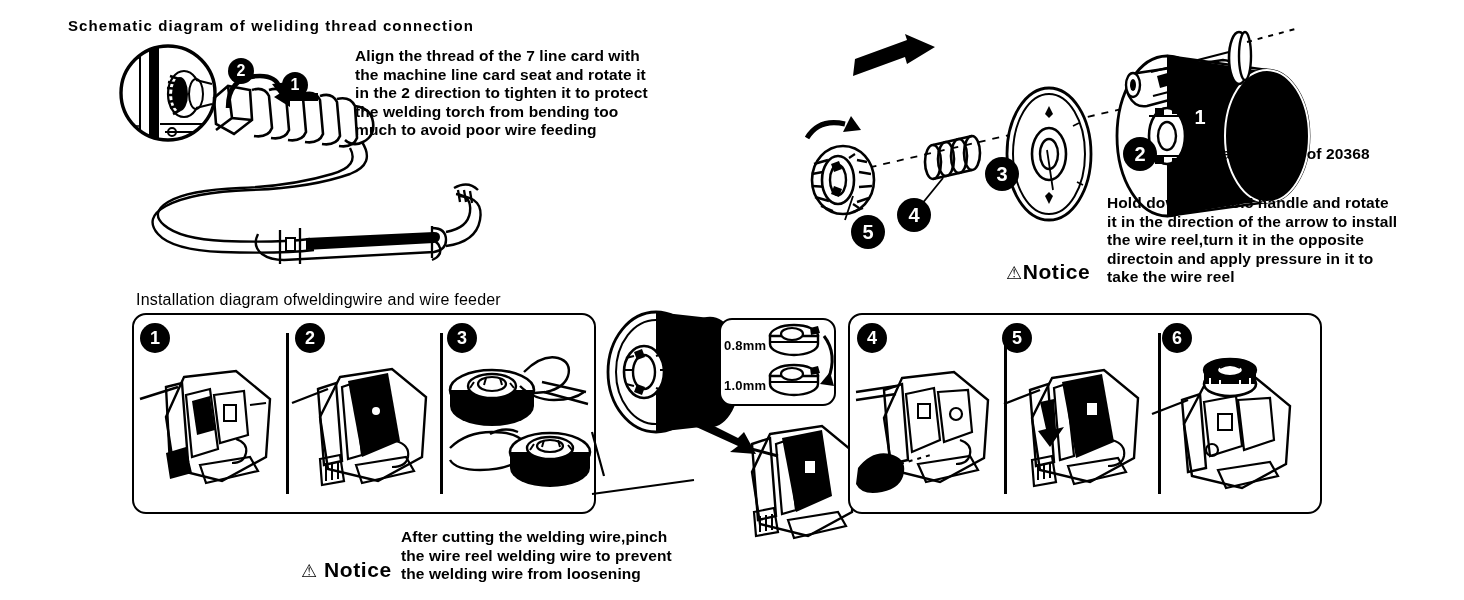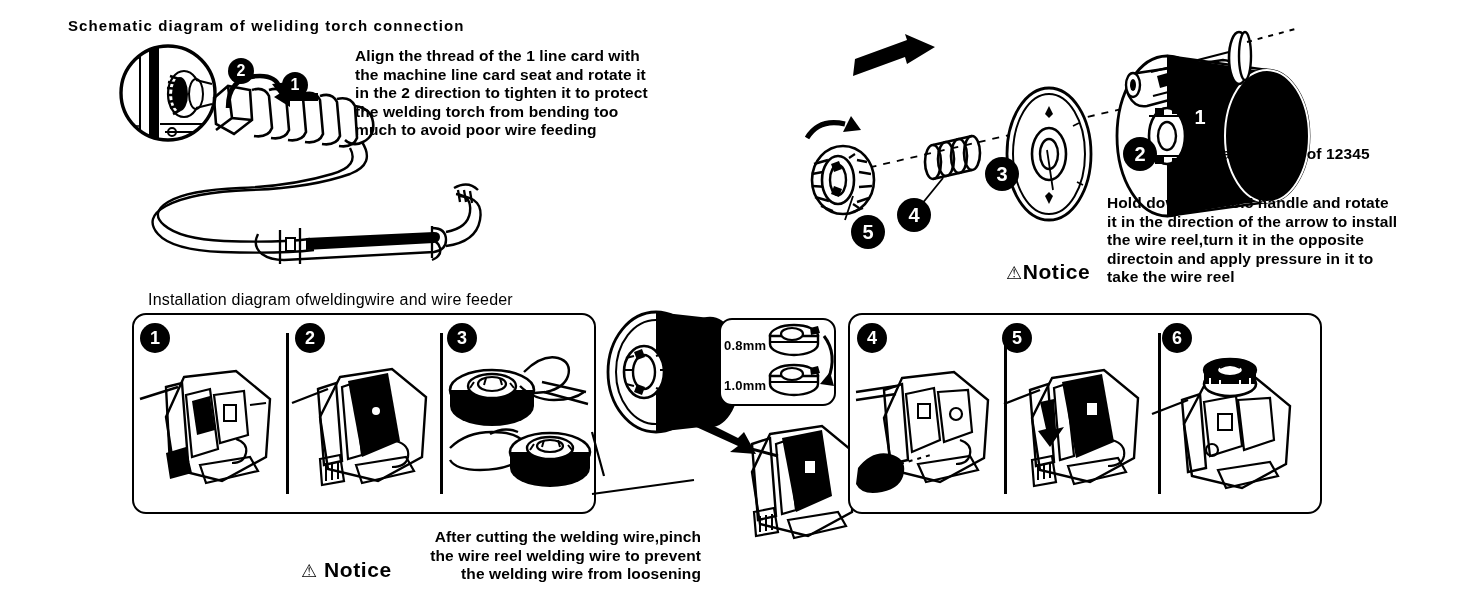--- a/index.html
+++ b/index.html
@@ -30,21 +30,21 @@
   .callout{
     border:2.4px solid #000;border-radius:13px;background:#fff;
   }
   .sizeLbl{font-size:13px;font-weight:700;letter-spacing:.2px;text-align:right;}
   svg{display:block;overflow:visible;}
   .ln{fill:none;stroke:#000;}
 </style>
 </head>
 <body>
 
-<div class="abs title" style="left:68px;top:17px;">Schematic diagram of weliding torch connection</div>
+<div class="abs title" style="left:68px;top:17px;">Schematic diagram of weliding thread connection</div>
 
 <div class="abs" style="left:110px;top:38px;">
 <svg width="400" height="235" viewBox="0 0 400 235">
 
   <clipPath id="mg">
         <circle cx="58" cy="55" r="47"></circle>
       </clipPath>
   <g clip-path="url(#mg)">
     <rect x="11" y="8" width="94" height="94" fill="#fff"></rect>
 
@@ -107,21 +107,21 @@
 <div class="abs" style="left:218px;top:68px;">
 <svg width="72" height="44" viewBox="0 0 72 44">
   <path class="ln" stroke-width="4.5" d="M10 40 Q10 8 42 8 Q58 8 62 20"></path>
   <path d="M66 32 L54 16 L70 14 Z" fill="#000"></path>
 </svg>
 </div>
 
 <div class="abs badge b-sm" style="left:282px;top:72px;">1</div>
 <div class="abs badge b-sm" style="left:228px;top:58px;">2</div>
 
-<div class="abs txt" style="left:355px;top:47px;width:310px;">Align the thread of the 1 line card with
+<div class="abs txt" style="left:355px;top:47px;width:310px;">Align the thread of the 7 line card with
 the machine line card seat and rotate it
 in the 2 direction to tighten it to protect
 the welding torch from bending too
 much to avoid poor wire feeding</div>
 
 <div class="abs" style="left:795px;top:28px;">
 <svg width="440" height="215" viewBox="0 0 440 215">
 
   <path stroke="#000" stroke-width="1.8" stroke-dasharray="7 7" fill="none" d="M20 152 L400 64"></path>
 
@@ -205,33 +205,33 @@
   </g>
 </svg>
 </div>
 
 <div class="abs badge b-lg" style="left:1183px;top:100px;">1</div>
 <div class="abs badge b-lg" style="left:1123px;top:137px;">2</div>
 <div class="abs badge b-lg" style="left:985px;top:157px;">3</div>
 <div class="abs badge b-lg" style="left:897px;top:198px;">4</div>
 <div class="abs badge b-lg" style="left:851px;top:215px;">5</div>
 
-<div class="abs txt" style="left:1194px;top:145px;white-space:pre;">Install in order of 12345</div>
+<div class="abs txt" style="left:1194px;top:145px;white-space:pre;">Install in order of 20368</div>
 
 <div class="abs notice" style="left:993px;top:236px;">
   <span class="tri">⚠</span><span>Notice</span>
 </div>
 
 <div class="abs txt" style="left:1107px;top:194px;width:300px;">Hold down the No.5 handle and rotate
 it in the direction of the arrow to install
 the wire reel,turn it in the opposite
 directoin and apply pressure in it to
 take the wire reel</div>
 
-<div class="abs title2" style="left:148px;top:291px;">Installation diagram ofweldingwire and wire feeder</div>
+<div class="abs title2" style="left:136px;top:291px;">Installation diagram ofweldingwire and wire feeder</div>
 
 <div class="abs panel" style="left:132px;top:313px;width:460px;height:197px;">
   <div class="divider" style="left:152px;"></div>
   <div class="divider" style="left:306px;"></div>
 </div>
 
 <div class="abs badge b-md" style="left:140px;top:323px;">1</div>
 <div class="abs badge b-md" style="left:295px;top:323px;">2</div>
 <div class="abs badge b-md" style="left:447px;top:323px;">3</div>
 
@@ -419,15 +419,15 @@
   <path class="ln" stroke-width="2" d="M68 10 q10 -6 20 0"></path>
   <g stroke="#fff" stroke-width="2">
         <path d="M58 20 v8 M68 22 v8 M88 22 v8 M98 20 v8"></path>
       </g>
 </svg>
 </div>
 
 <div class="abs notice" style="left:288px;top:534px;">
   <span class="tri">⚠</span> <span>Notice</span>
 </div>
-<div class="abs txt" style="left:401px;top:528px;width:300px;text-align:right;">After cutting the welding wire,pinch
+<div class="abs txt" style="left:401px;top:528px;width:300px;">After cutting the welding wire,pinch
 the wire reel welding wire to prevent
 the welding wire from loosening</div>
 
 </body></html>

